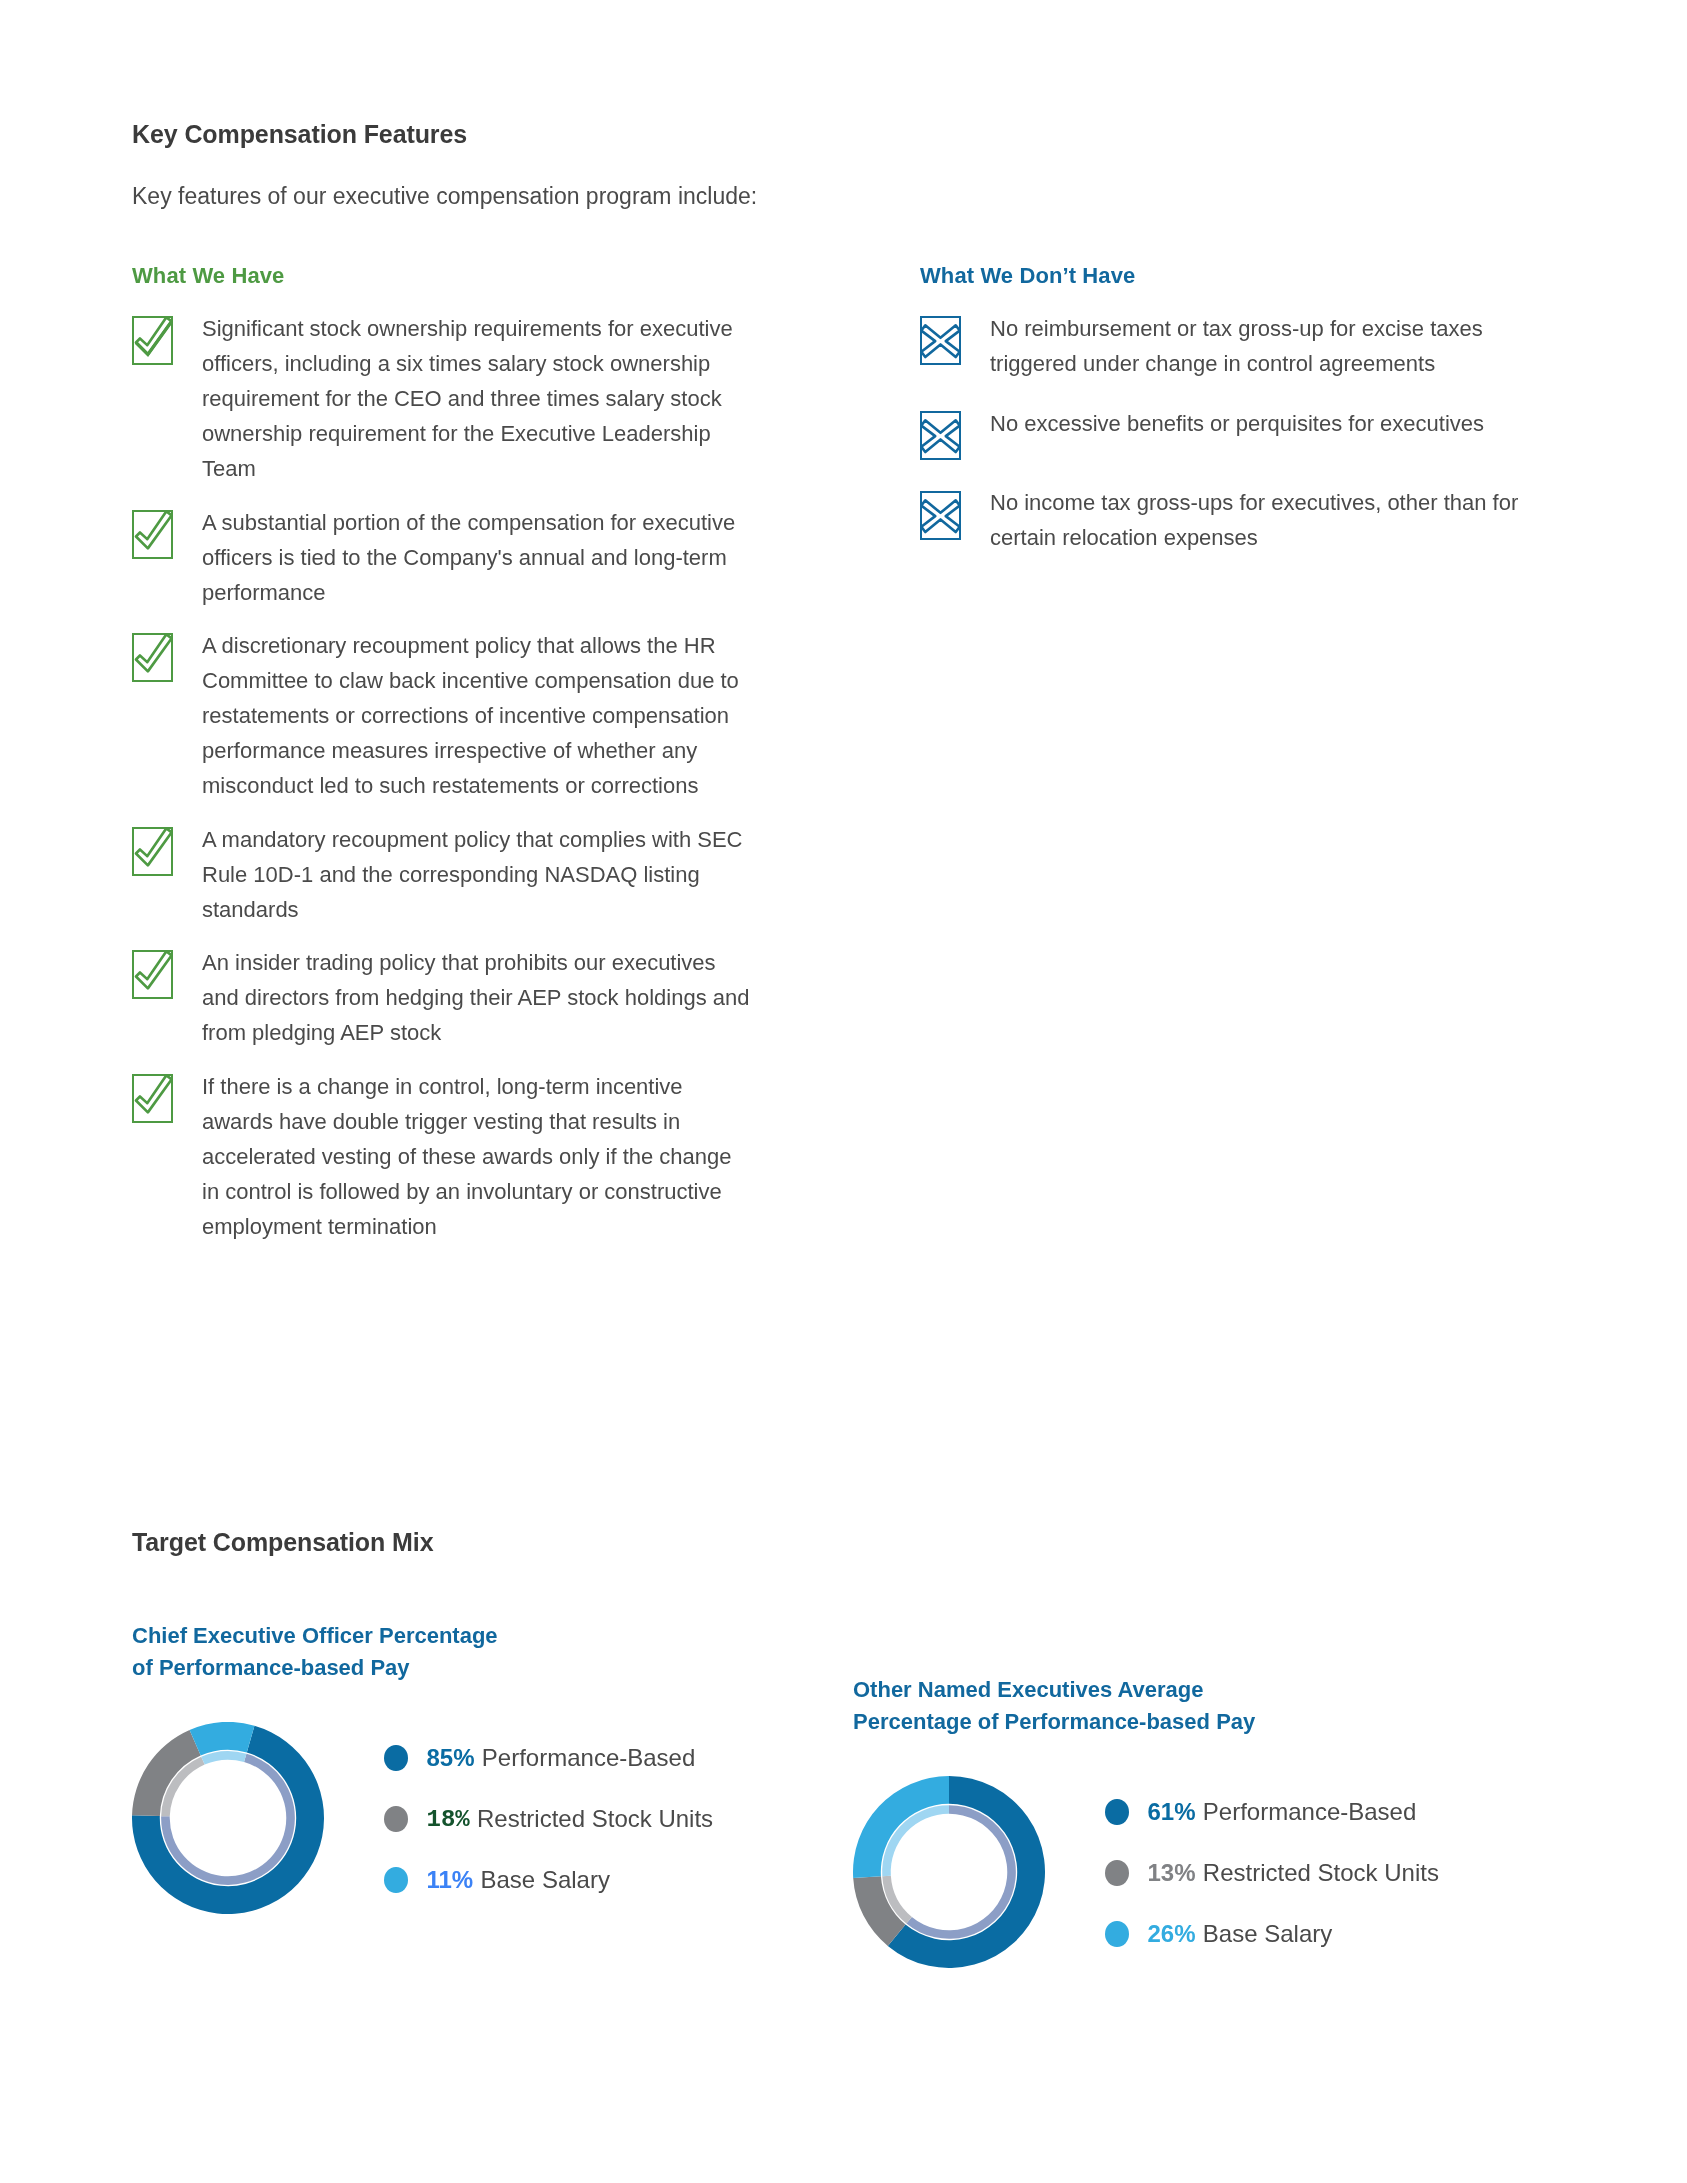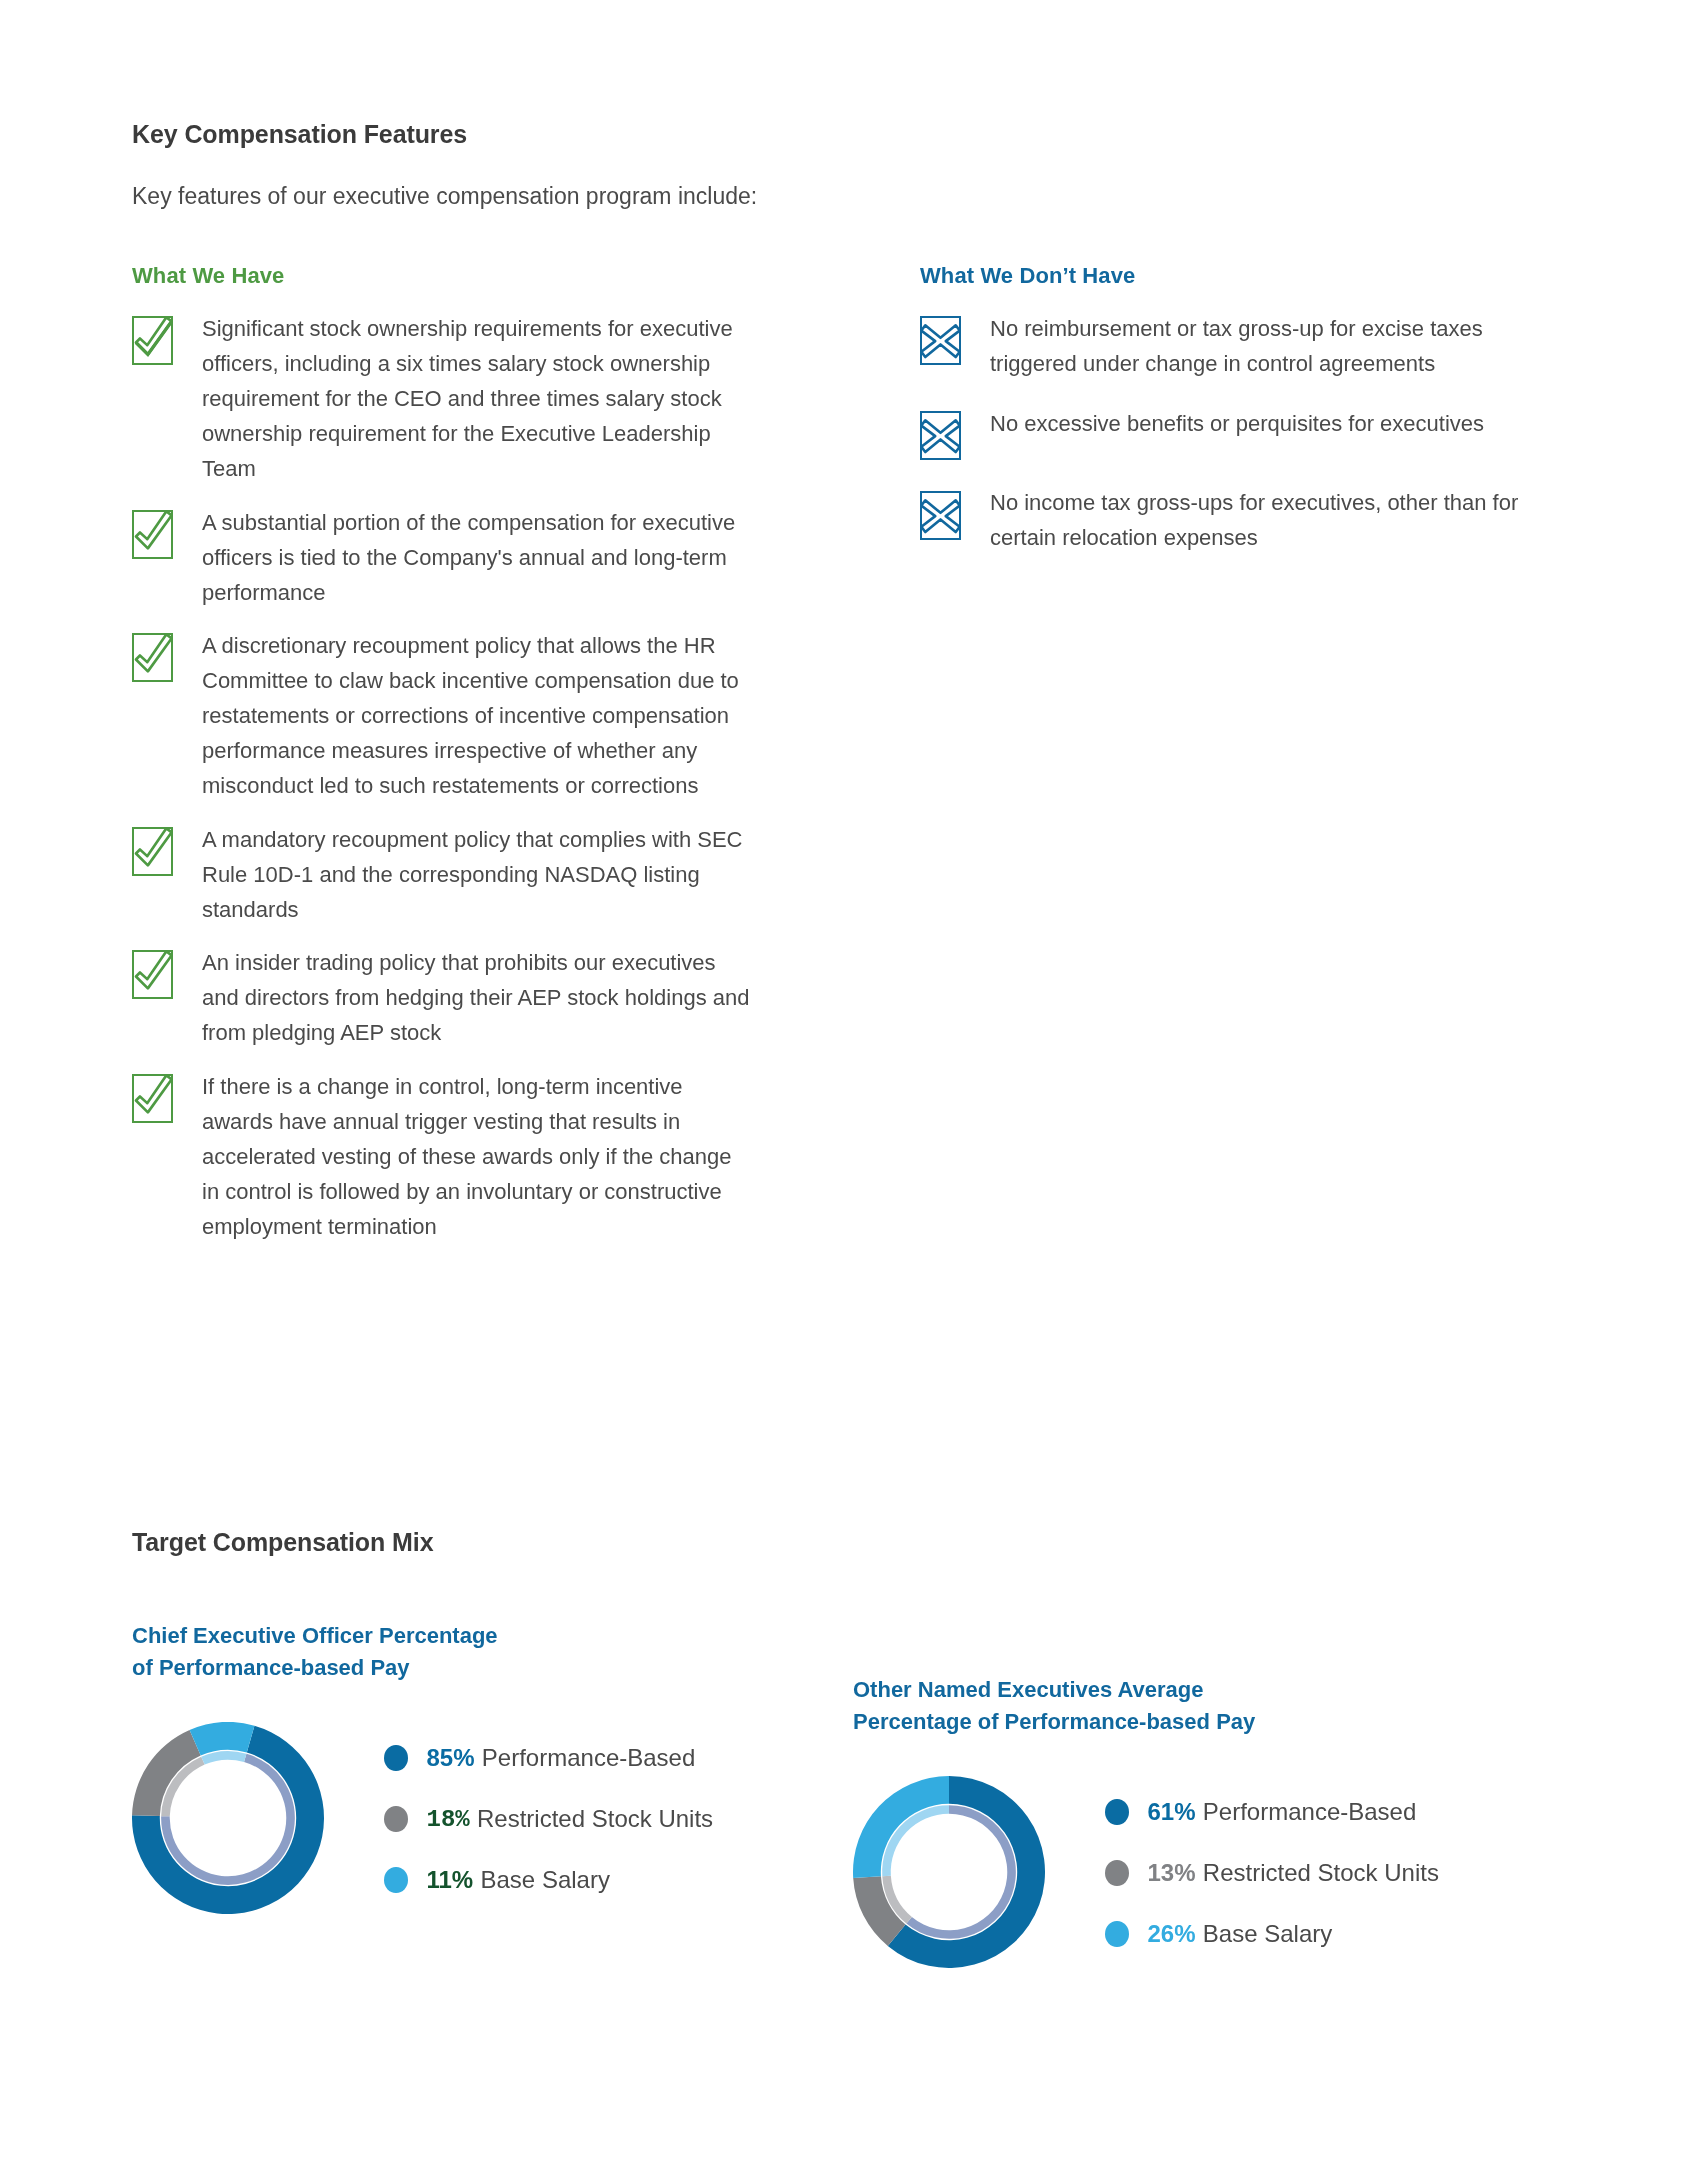--- a/index.html
+++ b/index.html
@@ -164,21 +164,21 @@
       </span>
       <span class="feature-text">An insider trading policy that prohibits our executives and directors from hedging their AEP stock holdings and from pledging AEP stock</span>
     </div>
     <div class="feature-item">
       <span class="feature-icon icon-check">
         <span class="box"></span>
         <svg width="41" height="49" viewBox="0 0 62 74">
           <path d="M6 40 L24 58 L60 8 L52 2 L23 44 L12 34 Z" fill="none" stroke="#4e9a43" stroke-width="4" stroke-linejoin="round"></path>
         </svg>
       </span>
-      <span class="feature-text">If there is a change in control, long-term incentive awards have annual trigger vesting that results in accelerated vesting of these awards only if the change in control is followed by an involuntary or constructive employment termination</span>
+      <span class="feature-text">If there is a change in control, long-term incentive awards have double trigger vesting that results in accelerated vesting of these awards only if the change in control is followed by an involuntary or constructive employment termination</span>
     </div>
   </div>
 
   <div class="feature-list" id="col-havenot">
     <div class="feature-item">
       <span class="feature-icon icon-x">
         <svg width="41" height="49" viewBox="0 0 62 74">
           <path d="M8 14 L31 33 L54 14 L60 22 L39 38 L60 54 L54 62 L31 43 L8 62 L2 54 L23 38 L2 22 Z" fill="none" stroke="#11689e" stroke-width="4" stroke-linejoin="round"></path>
         </svg>
         <span class="box"></span>
@@ -227,21 +227,21 @@
           <span class="legend-pct" style="color: rgb(10, 108, 163);">85%</span>
           <span class="legend-label">Performance-Based</span>
         </div>
         <div class="legend-item">
           <span class="legend-dot" style="background: rgb(128, 130, 133);"></span>
           <span class="legend-pct" style="color: #14532d; font-family: Liberation Mono, monospace;">18%</span>
           <span class="legend-label">Restricted Stock Units</span>
         </div>
         <div class="legend-item">
           <span class="legend-dot" style="background: rgb(51, 172, 224);"></span>
-          <span class="legend-pct" style="color: #14532d;">11%</span>
+          <span class="legend-pct" style="color: #3b82f6;">11%</span>
           <span class="legend-label">Base Salary</span>
         </div>
       </div>
     </div>
   </div>
 
   <div class="chart-block" id="chart-1" style="left:853px; top:1674px;">
     <div class="chart-title">Other Named Executives Average
 Percentage of Performance-based Pay</div>
     <div class="chart-row">

